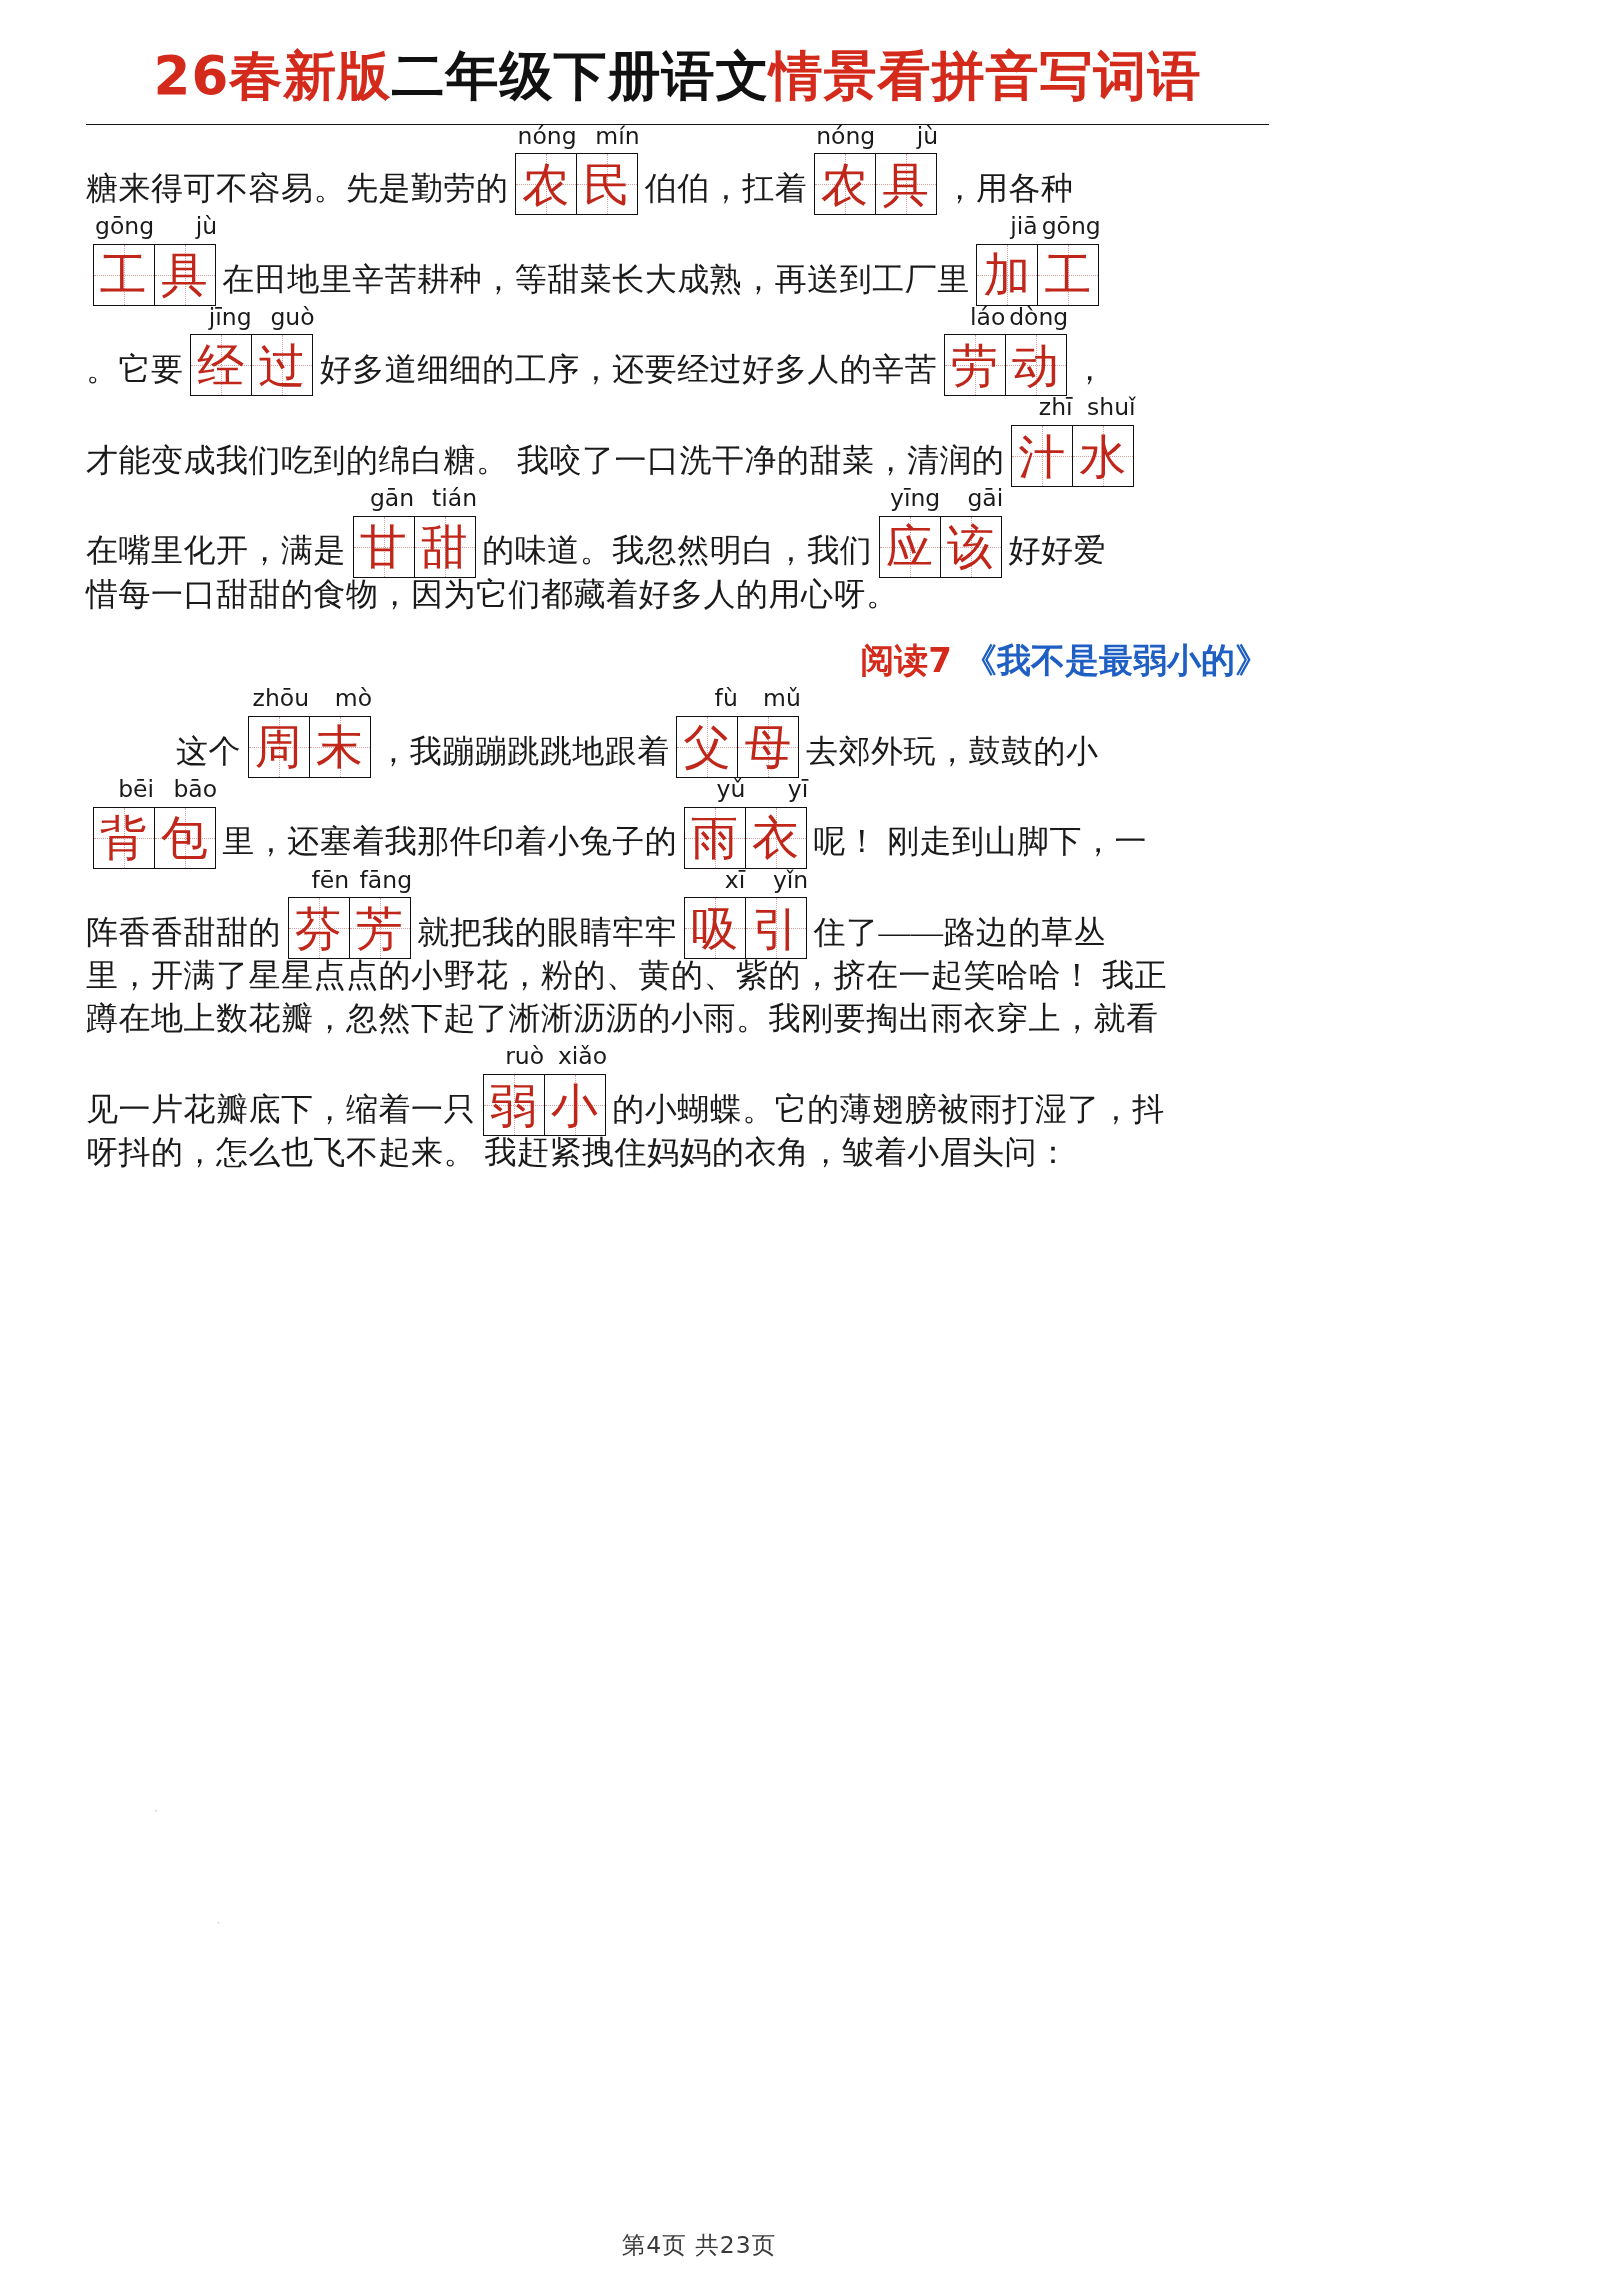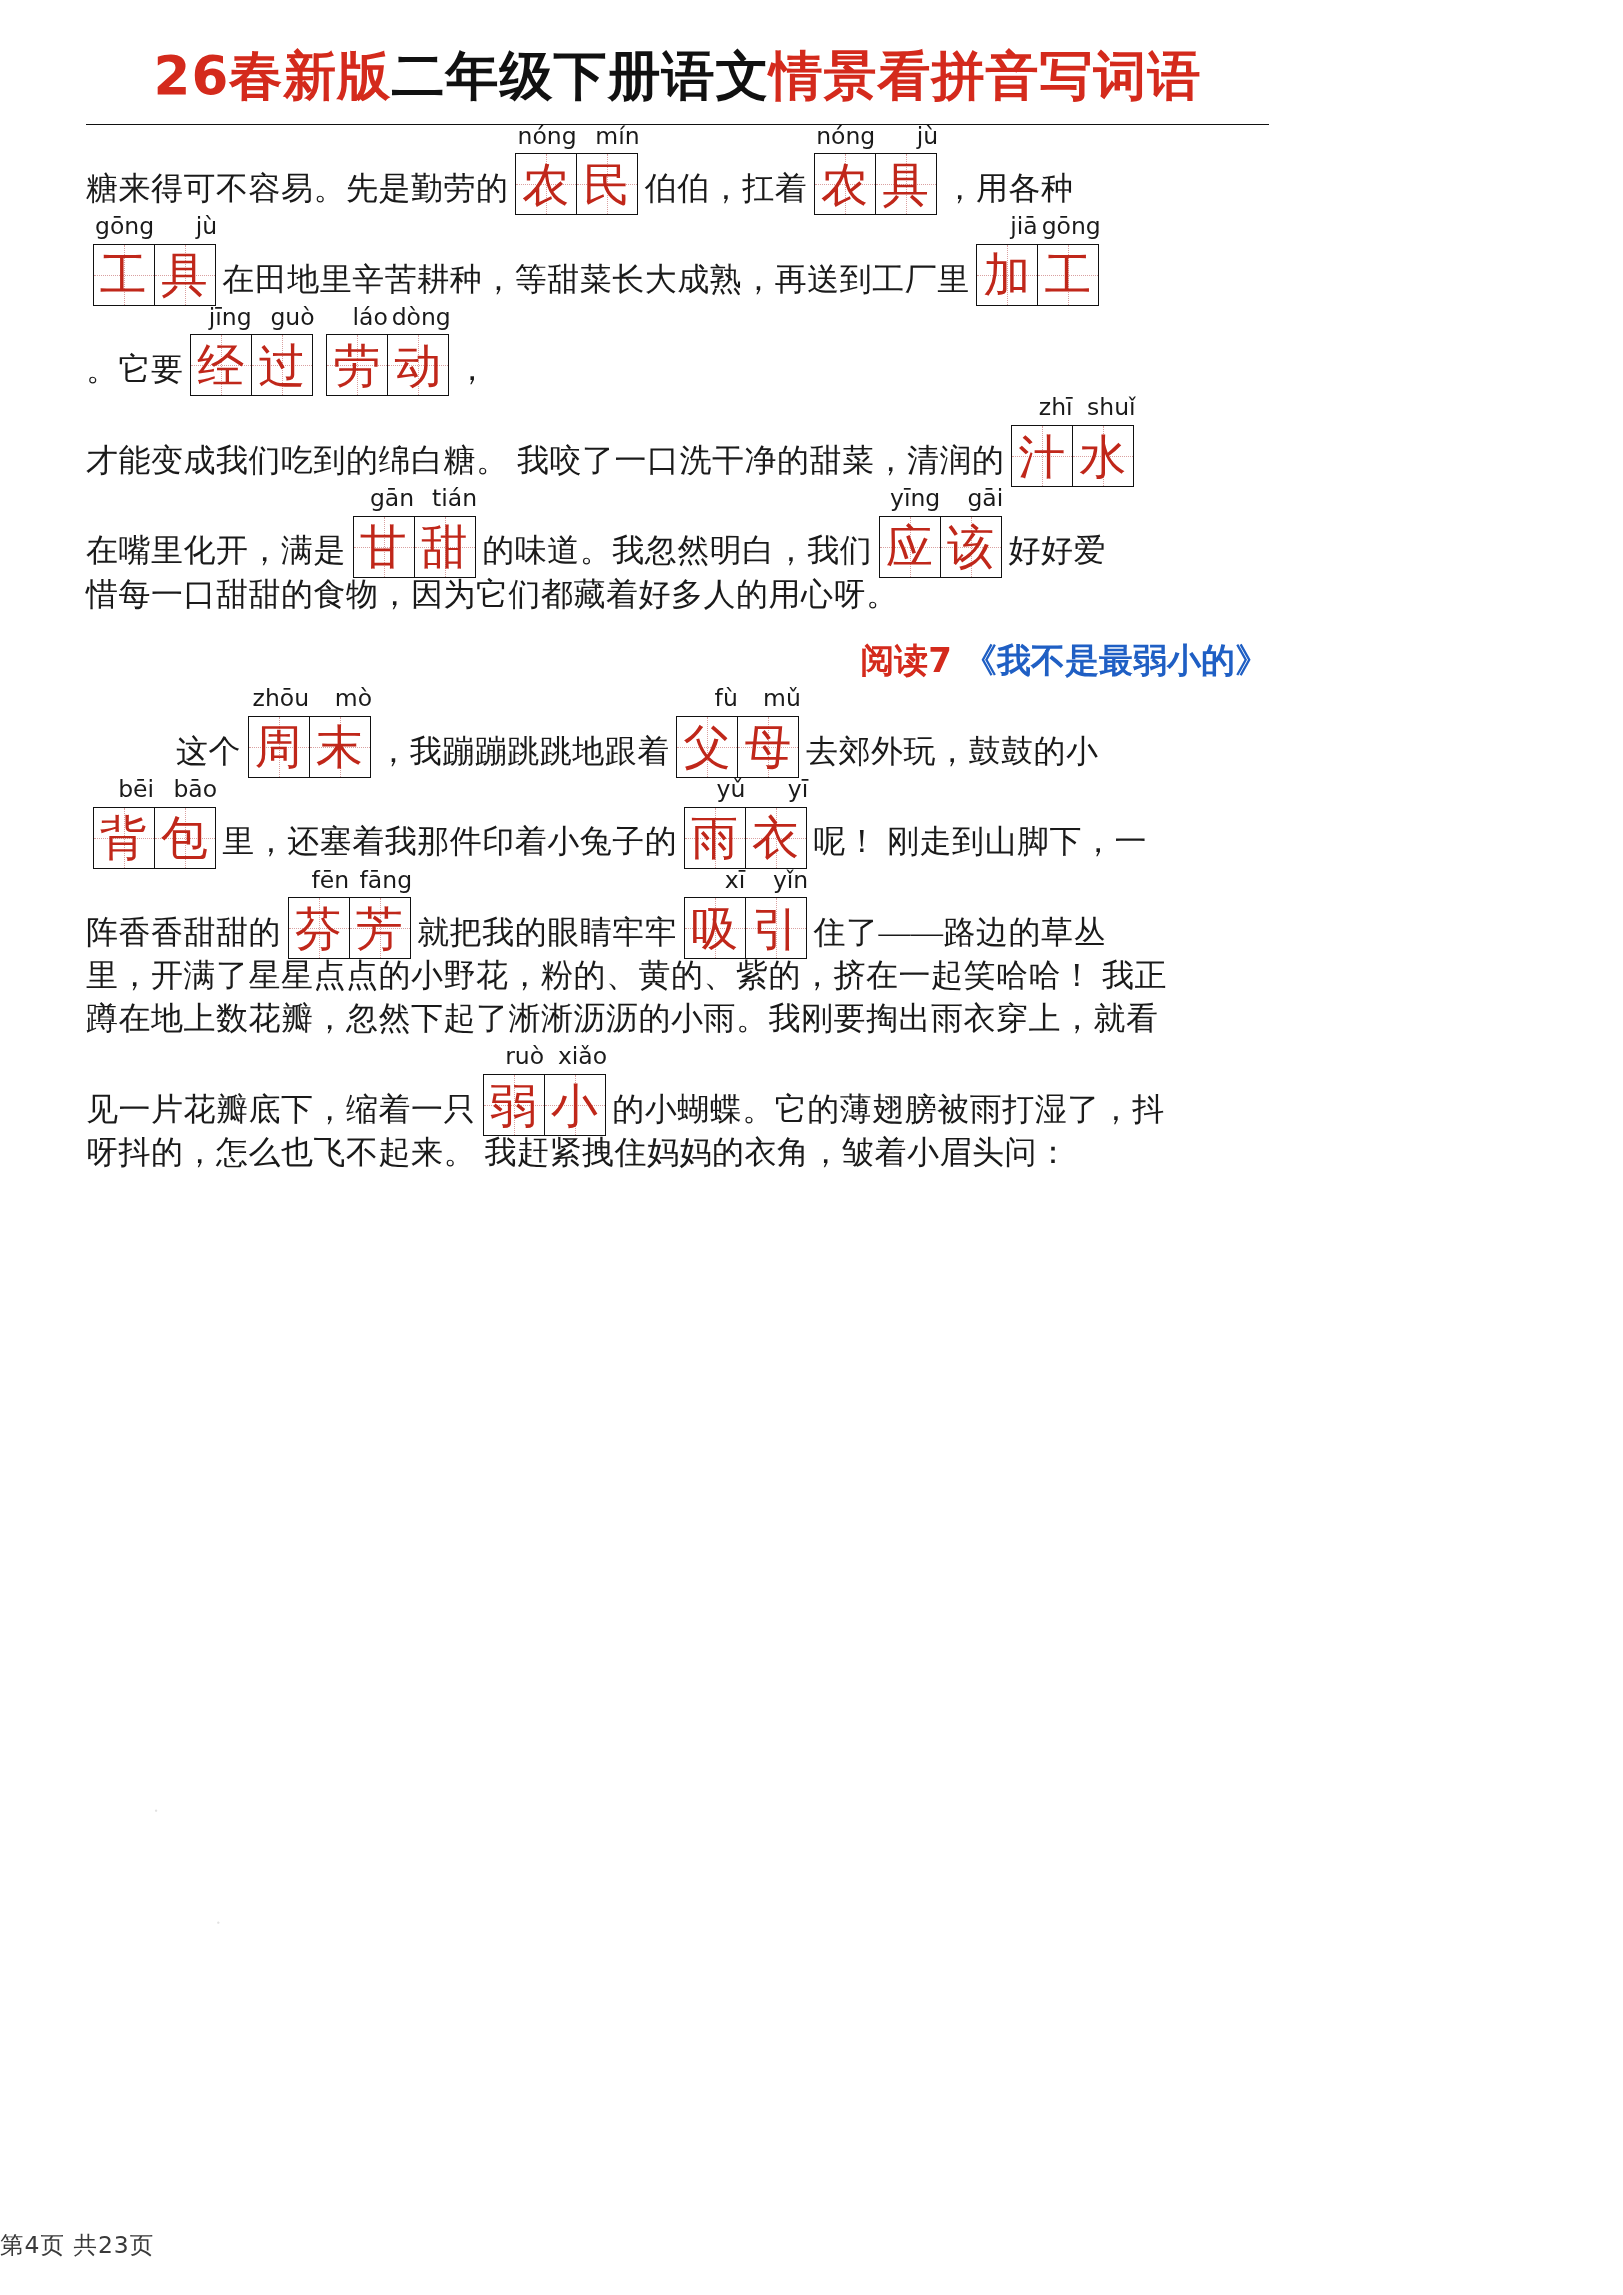--- a/index.html
+++ b/index.html
@@ -145,24 +145,26 @@
     color: #1f5fc4;
     margin-left: 11.2px;
   }
 
   
   .footer {
     position: absolute;
     left: 0;
     right: 0;
     bottom: 34px;
+    text-align: center;
     font-family: "DejaVu Sans", "Liberation Sans", sans-serif;
     font-size: 23.5px;
     color: #3a3a3a;
     letter-spacing: 1px;
+    padding-left: 43px;
   }
 
   
   .scribble {
     position: absolute;
     color: #bdbdbd;
     opacity: .45;
     font-size: 19.4px;
     font-family: "Liberation Serif", serif;
     pointer-events: none;
@@ -255,20 +257,21 @@
             </div>
             <div class="grid">
               <div class="cell">
                 <span class="han">经</span>
               </div>
               <div class="cell">
                 <span class="han">过</span>
               </div>
             </div>
           </div>
+          <span class="txt">好多道细细的工序，还要经过好多人的辛苦</span>
           <div class="word">
             <div class="pinyin">
               <span>láo</span>
               <span>dòng</span>
             </div>
             <div class="grid">
               <div class="cell">
                 <span class="han">劳</span>
               </div>
               <div class="cell">

